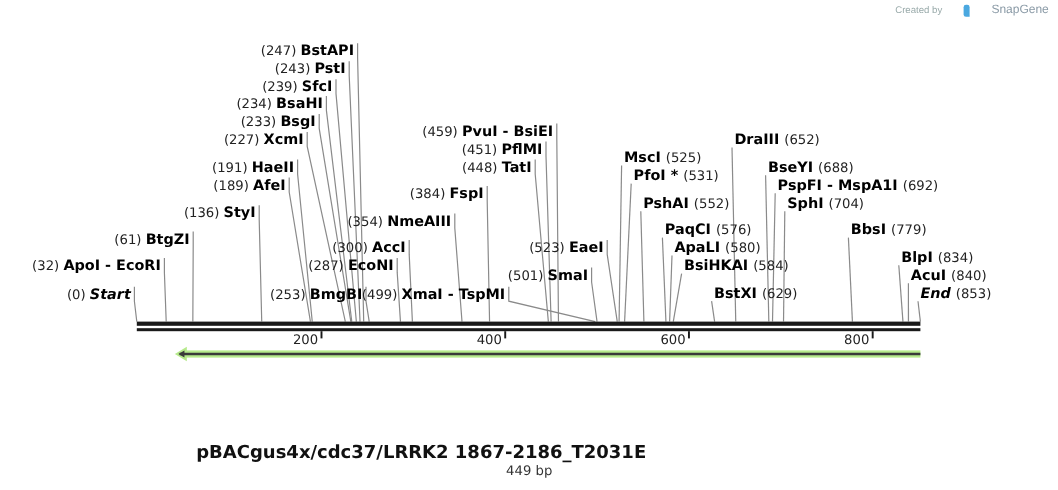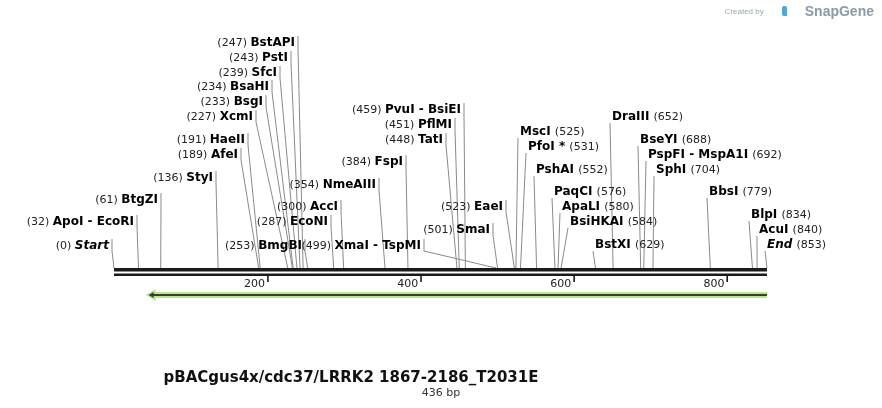--- a/index.html
+++ b/index.html
@@ -5,21 +5,21 @@
   html, body { margin:0; padding:0; background:#ffffff; }
   body { width:882px; height:408px; position:relative; overflow:hidden; font-family:"DejaVu Sans", sans-serif; }
   #map { position:absolute; left:0; top:0; }
   .lbl-pos { font-size:11px; fill:#222; }
   .lbl-name { font-size:12px; font-weight:bold; fill:#000; }
   .lbl-it { font-style:italic; }
   .tick-lbl { font-size:11px; fill:#222; }
   .title { position:absolute; left:0; width:702px; top:368px; text-align:center; font-size:15px; font-weight:bold; color:#111; }
   .subtitle { position:absolute; left:0; width:882px; top:386px; text-align:center; font-size:11px; color:#333; }
   .credit { position:absolute; right:8px; top:3px; font-size:8px; color:#9aa; font-family:"Liberation Sans", sans-serif; display:flex; align-items:center; gap:18px; }
-  .credit .sg { font-size:14px; color:#8a9aa6;font-weight:bold; }
+  .credit .sg { font-size:10px; color:#8a9aa6; }
   .credit .logo { width:5px; height:10px; background:#4aa8e0; border-radius:2px 2px 0 2px; display:inline-block; }
 </style>
 </head>
 <body>
 
 <div class="credit">
   <span>Created by</span>
   <span class="logo"></span>
   <span class="sg">SnapGene</span>
 </div>
@@ -197,13 +197,13 @@
     </g>
   <g id="feature">
       <rect x="151.68347010550997" y="292" width="615.31652989449" height="6" fill="#b6ea8c"></rect>
       <path d="M145.68347010550997,295 L155.68347010550997,289 L155.68347010550997,301 Z" fill="#b6ea8c"></path>
       <line x1="149.68347010550997" y1="295" x2="767" y2="295" stroke="#3a3a3a" stroke-width="2"></line>
       <path d="M148.68347010550997,295 L153.68347010550997,292 L153.68347010550997,298 Z" fill="#3a3a3a"></path>
     </g>
 </svg>
 
 <div class="title">pBACgus4x/cdc37/LRRK2 1867-2186_T2031E</div>
-<div class="subtitle">436 bp</div>
+<div class="subtitle">449 bp</div>
 
 </body></html>

